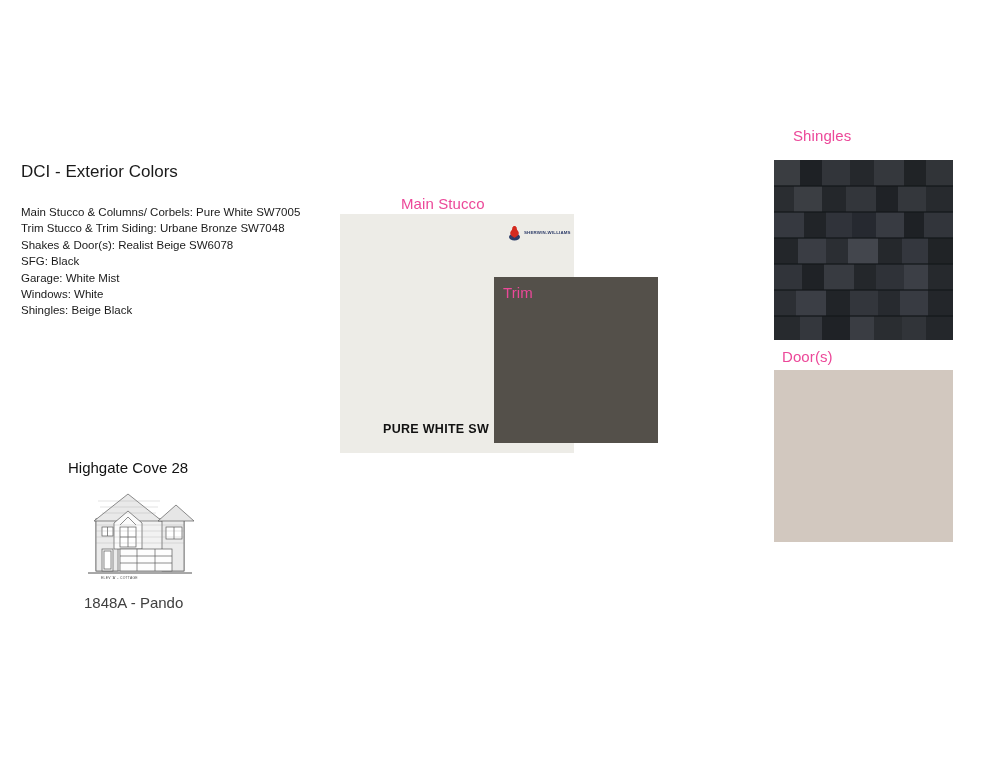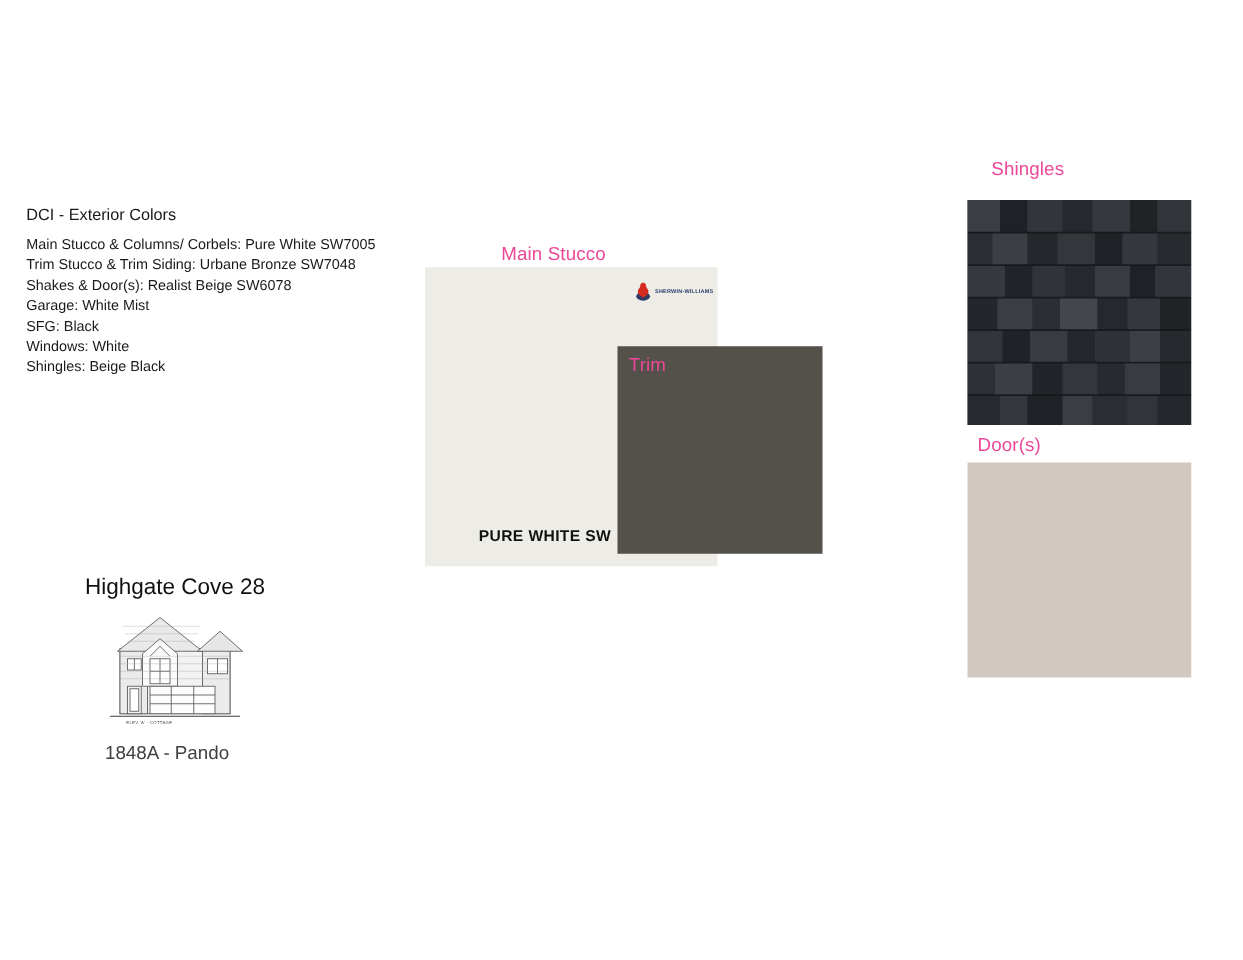--- a/index.html
+++ b/index.html
@@ -21,24 +21,24 @@
   }
 
   
   .spec-block {
     position: absolute;
     left: 21px;
     top: 164px;
     width: 330px;
   }
   .spec-title {
-    font-size: 13px;
+    font-size: 17px;
     line-height: 16px;
     color: #1a1a1a;
-    margin-bottom: 8px;
+    margin-bottom: 24px;
     white-space: nowrap;
   }
   .spec-list {
     list-style: none;
     margin: 0;
     padding: 0;
   }
   .spec-list li {
     font-size: 11.5px;
     line-height: 16.4px;
@@ -137,21 +137,21 @@
     width: 179px;
     height: 172px;
     background: #d2c8bf;
   }
 
   
   .plan-title {
     position: absolute;
     left: 68px;
     top: 459px;
-    font-size: 18px;
+    font-size: 15px;
     color: #111111;
     white-space: nowrap;
   }
   .plan-caption {
     position: absolute;
     left: 84px;
     top: 594px;
     font-size: 15px;
     color: #404040;
     white-space: nowrap;
@@ -178,22 +178,22 @@
 <body>
 
 <div class="board">
 
   <div class="spec-block">
     <div class="spec-title">DCI - Exterior Colors</div>
     <ul class="spec-list">
       <li>Main Stucco &amp; Columns/ Corbels: Pure White SW7005</li>
       <li>Trim Stucco &amp; Trim Siding: Urbane Bronze SW7048</li>
       <li>Shakes &amp; Door(s): Realist Beige SW6078</li>
+      <li>SFG: Black</li>
       <li>Garage: White Mist</li>
-      <li>SFG: Black</li>
       <li>Windows: White</li>
       <li>Shingles: Beige Black</li>
     </ul>
   </div>
 
   <div class="heading heading-main-stucco">Main Stucco</div>
 
   <div class="stucco-card-upper"></div>
   <div class="stucco-card"></div>
 

